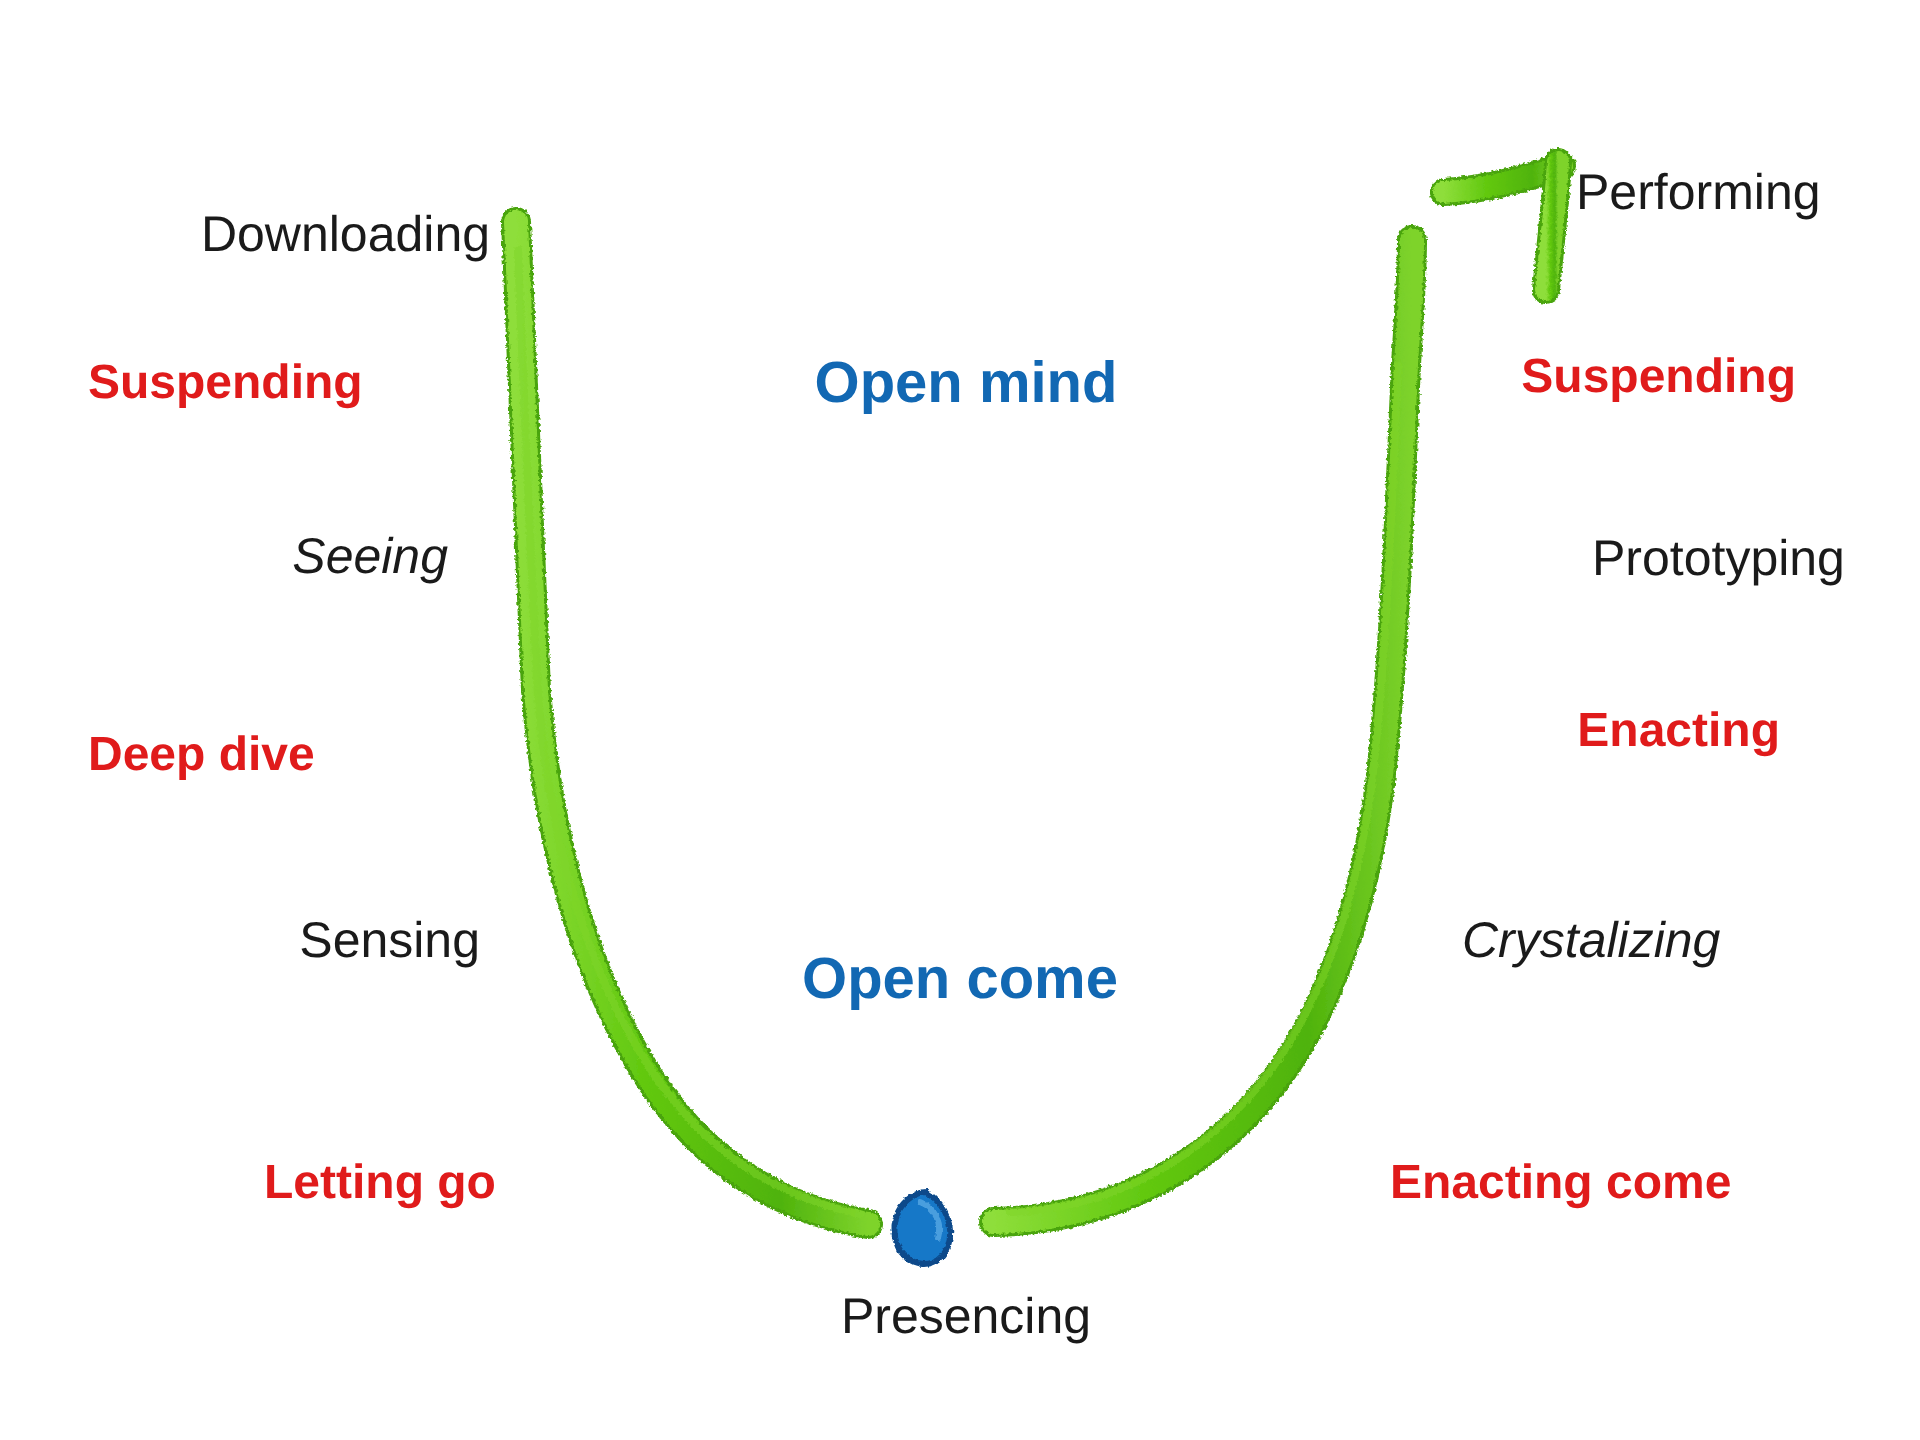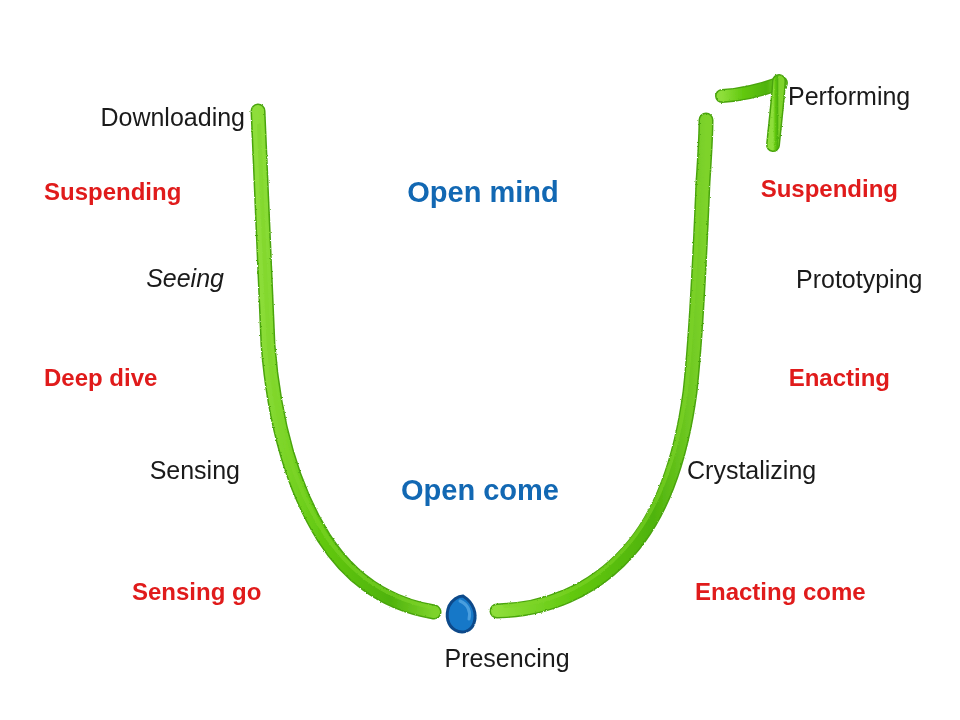--- a/index.html
+++ b/index.html
@@ -124,34 +124,34 @@
   <div class="label lbl-black anchor-right" style="left:245px; top:118px;">Downloading</div>
 
   <div class="label lbl-black anchor-right" style="left:224px; top:279px;font-style:italic;">Seeing</div>
 
   <div class="label lbl-black anchor-right" style="left:240px; top:471px;">Sensing</div>
 
   <div class="label lbl-red anchor-left" style="left:44px; top:378px;">Deep dive</div>
 
   <div class="label lbl-red anchor-left" style="left:44px; top:192px;">Suspending</div>
 
-  <div class="label lbl-red anchor-left" style="left:132px; top:592px;">Sensing go</div>
+  <div class="label lbl-red anchor-left" style="left:132px; top:592px;">Letting go</div>
 
   <div class="label lbl-black anchor-left" style="left:756px; top:97px;margin-left:32px;">Performing</div>
 
   <div class="label lbl-black anchor-left" style="left:769px; top:280px;margin-left:27px;">Prototyping</div>
 
-  <div class="label lbl-black anchor-left" style="left:687px; top:471px;">Crystalizing</div>
+  <div class="label lbl-black anchor-left" style="left:731px; top:471px;font-style:italic;">Crystalizing</div>
 
   <div class="label lbl-red anchor-right" style="left:898px; top:189px;">Suspending</div>
 
-  <div class="label lbl-red anchor-right" style="left:890px; top:378px;">Enacting</div>
+  <div class="label lbl-red anchor-right" style="left:890px; top:366px;">Enacting</div>
 
   <div class="label lbl-red anchor-left" style="left:695px; top:592px;">Enacting come</div>
 
   <div class="label lbl-blue anchor-center" style="left:483px; top:193px;">Open mind</div>
 
 
   <div class="label lbl-blue anchor-center" style="left:480px; top:491px;">Open come</div>
 
-  <div class="label lbl-black anchor-center" style="left:507px; top:659px;">Presencing</div>
+  <div class="label lbl-black anchor-center" style="left:483px; top:659px;">Presencing</div>
 
 </div>
 
 </body></html>

